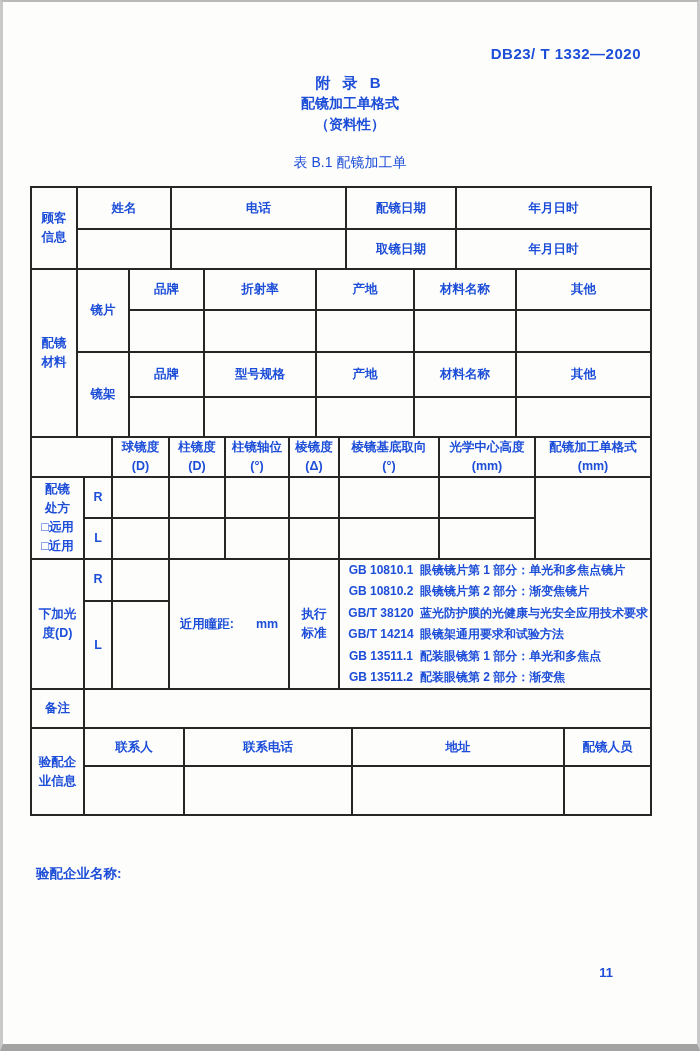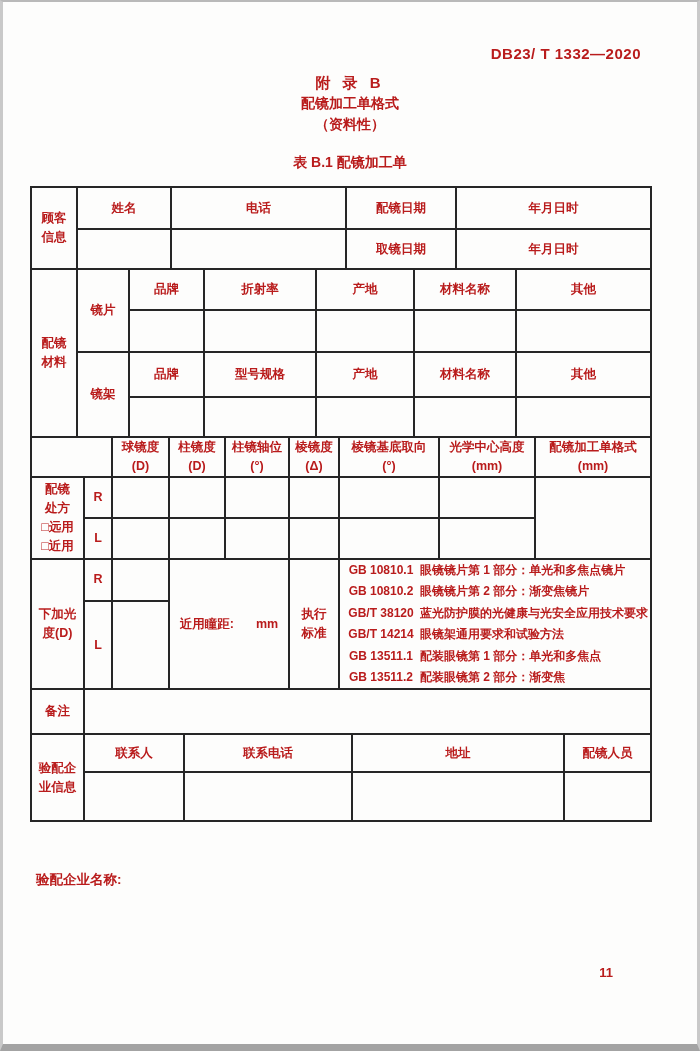--- a/index.html
+++ b/index.html
@@ -1,29 +1,29 @@
 <!DOCTYPE html>
 <html><head>
 <meta charset="utf-8">
 <style>
   html,body{margin:0;padding:0;background:#e9e9e9;}
   .page{
     position:relative;width:700px;height:1051px;box-sizing:border-box;
-    background:#fdfdfc;color:#b91c1c;
+    background:#fdfdfc;color:#1d4ed8;
     font-family:"Liberation Sans",sans-serif;
     border-top:2px solid #b9b9b9;border-left:3px solid #c9c9c9;
     border-right:3px solid #c9c9c9;border-bottom:7px solid #a3a3a3;
     overflow:hidden;
   }
   .doc-code{margin-top:43px;padding-right:56px;text-align:right;
     font-size:15px;font-weight:700;letter-spacing:.5px;}
   .title-block{text-align:center;margin-top:10px;line-height:21px;}
   .t-appendix{font-size:15px;font-weight:700;letter-spacing:4px;}
   .t-line{font-size:14px;font-weight:700;}
-  .table-caption{text-align:center;margin-top:19px;font-size:14px;font-weight:700;}
+  .table-caption{text-align:center;margin-top:19px;font-size:14px;font-weight:400;}
   .form-wrap{width:620px;margin:14px 0 0 27px;}
   table.ft{border-collapse:collapse;table-layout:fixed;width:620px;}
   table.ft + table.ft{margin-top:-2px;}
   .ft td{
     border:2px solid #262626;padding:0 2px;text-align:center;vertical-align:middle;
     font-size:12.5px;font-weight:600;line-height:19px;overflow:hidden;
   }
   .ml{white-space:pre-line;}
   .lbl{line-height:22px;}
   .lbl-wide{line-height:34px;}
@@ -236,21 +236,21 @@
       </tr>
     </tbody>
       </table>
 
     <table class="ft">
       <colgroup>
           <col style="width:53px">
           <col style="width:567px">
         </colgroup>
       <tbody>
-          <tr style="height:45px">
+          <tr style="height:39px">
         <td>备注</td>
         <td></td>
       </tr>
     </tbody>
       </table>
 
     <table class="ft">
       <colgroup>
           <col style="width:53px">
           <col style="width:100px">

